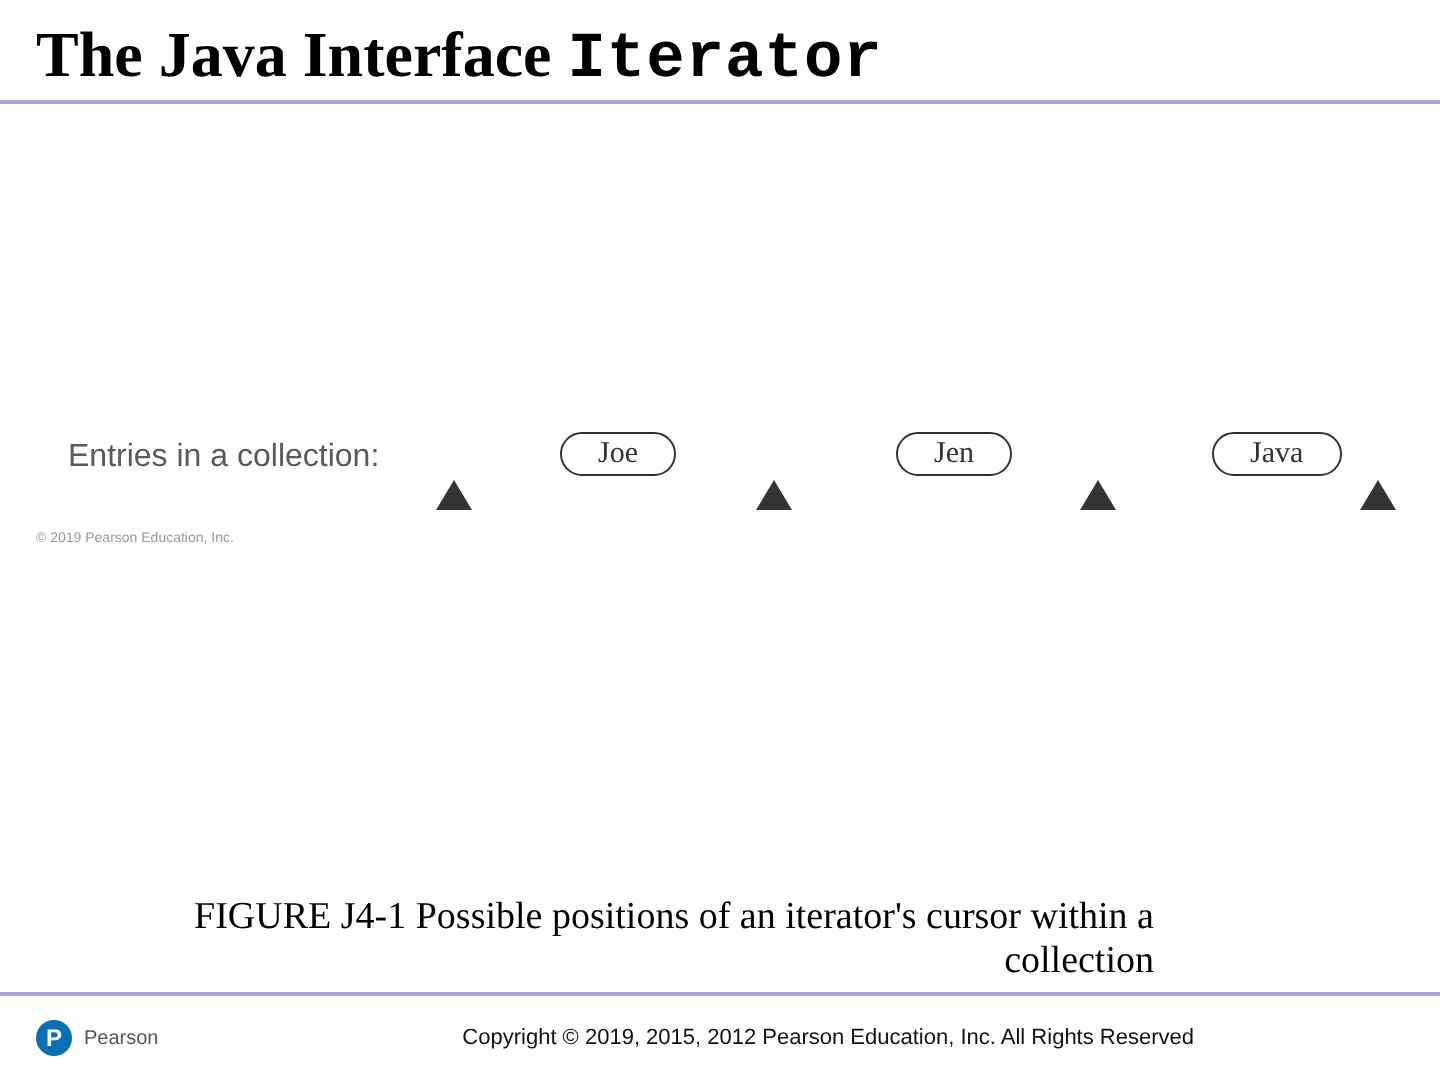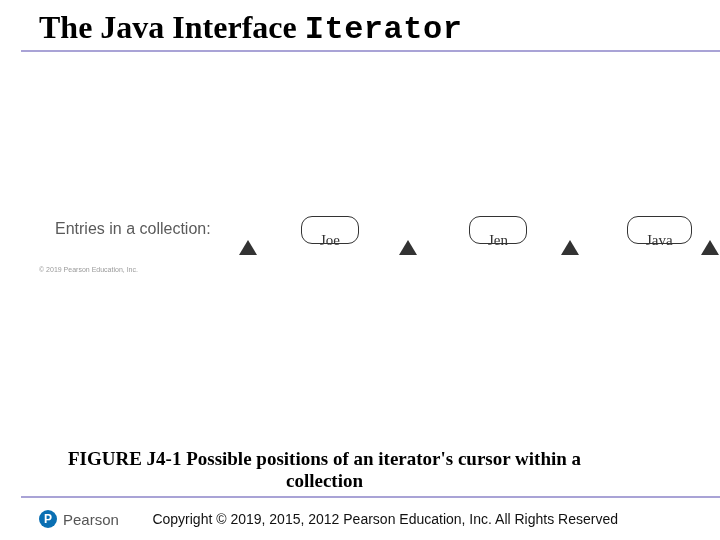--- a/index.html
+++ b/index.html
@@ -1,47 +1,47 @@
 <!DOCTYPE html>
 <html><head>
 <meta charset="utf-8">
 <style>
   * { box-sizing: border-box; margin: 0; padding: 0; }
   html, body { width: 720px; height: 540px; font-family: "Times New Roman", Times, serif; background: #fff; color: #000; }
-  .slide { position: relative; width: 607px; height: 540px; margin-left: 21px; }
+  .slide { position: relative; width: 607px; height: 540px; }
 
   .title { position: absolute; top: 10px; left: 18px; right: 18px; font-weight: bold; font-size: 32px; line-height: 1.1; }
   .title .iface { font-family: "Courier New", Courier, monospace; font-weight: bold; letter-spacing: 0.5px; }
   .title-underline { position: absolute; top: 50px; left: 0; width: 720px; height: 2px; background: #a9a3d6; }
 
   .diagram { position: absolute; top: 218px; left: 18px; right: 18px; height: 70px; }
   .labels { position: absolute; left: 16px; top: 0; font-family: Liberation Sans, sans-serif; color: #5a5a5a; font-size: 16px; line-height: 22px; }
   .small-copy { position: absolute; left: 0; top: 48px; font-family: Arial, Helvetica, sans-serif; color: #9a9a9a; font-size: 7px; }
 
   .pill-row { position: absolute; top: -2px; left: 248px; right: 0; height: 24px; }
-  .pill { position: absolute; top: 0; height: 22px; padding: 13px 18px; border: 1.5px solid #333; border-radius: 11px; font-family: "Times New Roman", serif; font-size: 15px; line-height: 20px; text-align: left; color: #333; background: #fff; }
+  .pill { position: absolute; top: 0; height: 22px; padding: 0 18px; border: 1.5px solid #333; border-radius: 11px; font-family: "Times New Roman", serif; font-size: 15px; line-height: 20px; text-align: left; color: #333; background: #fff; }
   .pill.p1 { left: 14px; }
   .pill.p2 { left: 182px; }
   .pill.p3 { left: 340px; }
 
   .cursor-row { position: absolute; top: 22px; left: 200px; right: 0; height: 24px; }
   .cursor { position: absolute; top: 0; width: 0; height: 0; border-left: 9px solid transparent; border-right: 9px solid transparent; border-bottom: 15px solid #333; }
   .cursor.c1 { left: 0px; }
   .cursor.c2 { left: 160px; }
   .cursor.c3 { left: 322px; }
   .cursor.c4 { left: 462px; }
 
-  .caption { position: absolute; bottom: 48px; left: 30px; right: 30px; font-weight: bold; font-size: 19px; text-align: center; }
+  .caption { position: absolute; bottom: 48px; left: 30px; right: 30px; font-weight: normal; font-size: 19px; text-align: right; }
   .caption-underline { position: absolute; bottom: 42px; left: 0; width: 720px; height: 2px; background: #a9a3d6; }
 
   .footer { position: absolute; bottom: 10px; left: 18px; right: 10px; height: 22px; display: flex; align-items: center; justify-content: space-between; }
   .brand { display: flex; align-items: center; gap: 6px; }
   .p-logo { width: 18px; height: 18px; border-radius: 50%; background: #0a6fb3; color: #fff; font-family: Arial, sans-serif; font-weight: bold; font-size: 12px; display: flex; align-items: center; justify-content: center; }
-  .brand-name { font-family: Arial, Helvetica, sans-serif; color: #555; font-size: 15px; }
-  .copyright { font-family: Arial, Helvetica, sans-serif; font-size: 14px; color: #111; }
+  .brand-name { font-family: Arial, Helvetica, sans-serif; color: #555; font-size: 10px; }
+  .copyright { font-family: Arial, Helvetica, sans-serif; font-size: 11px; color: #111; }
 </style>
 </head>
 <body>
 
 <div class="slide">
 
   <div class="title">
     <span>The Java Interface </span><span class="iface">Iterator</span>
   </div>
   <div class="title-underline"></div>

